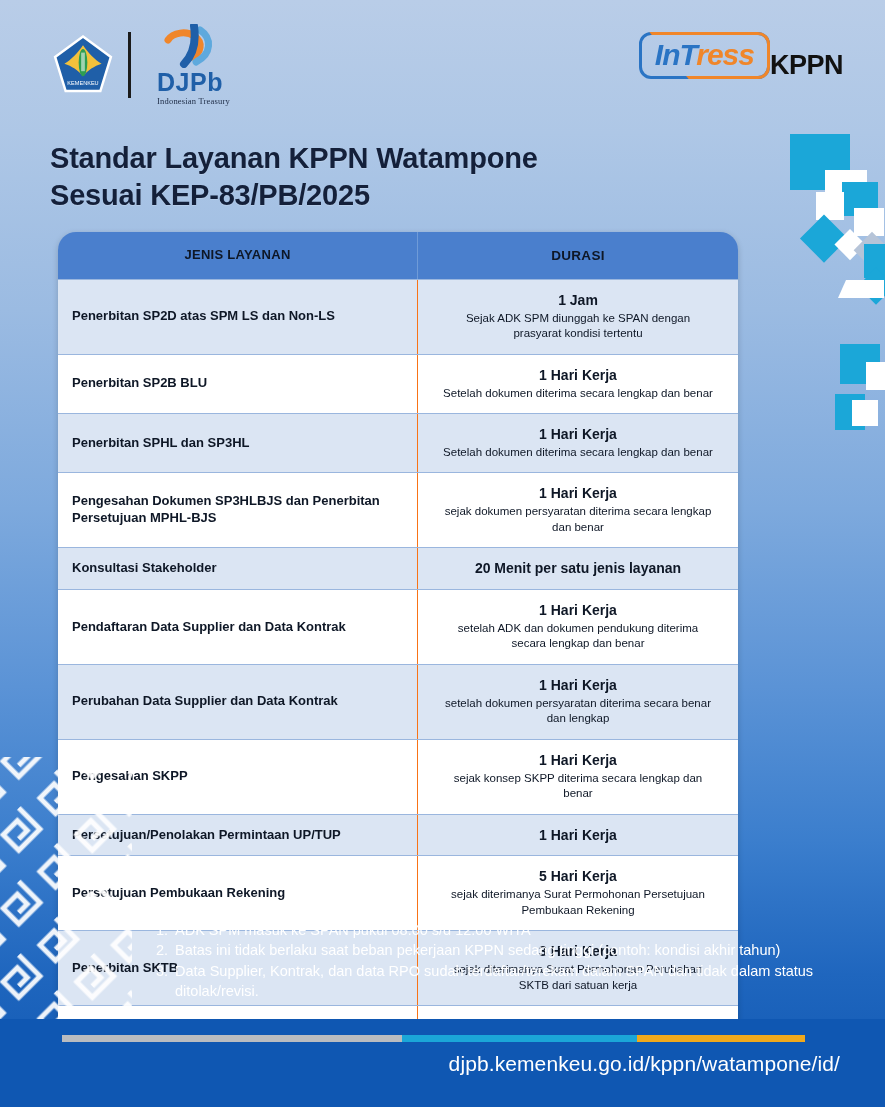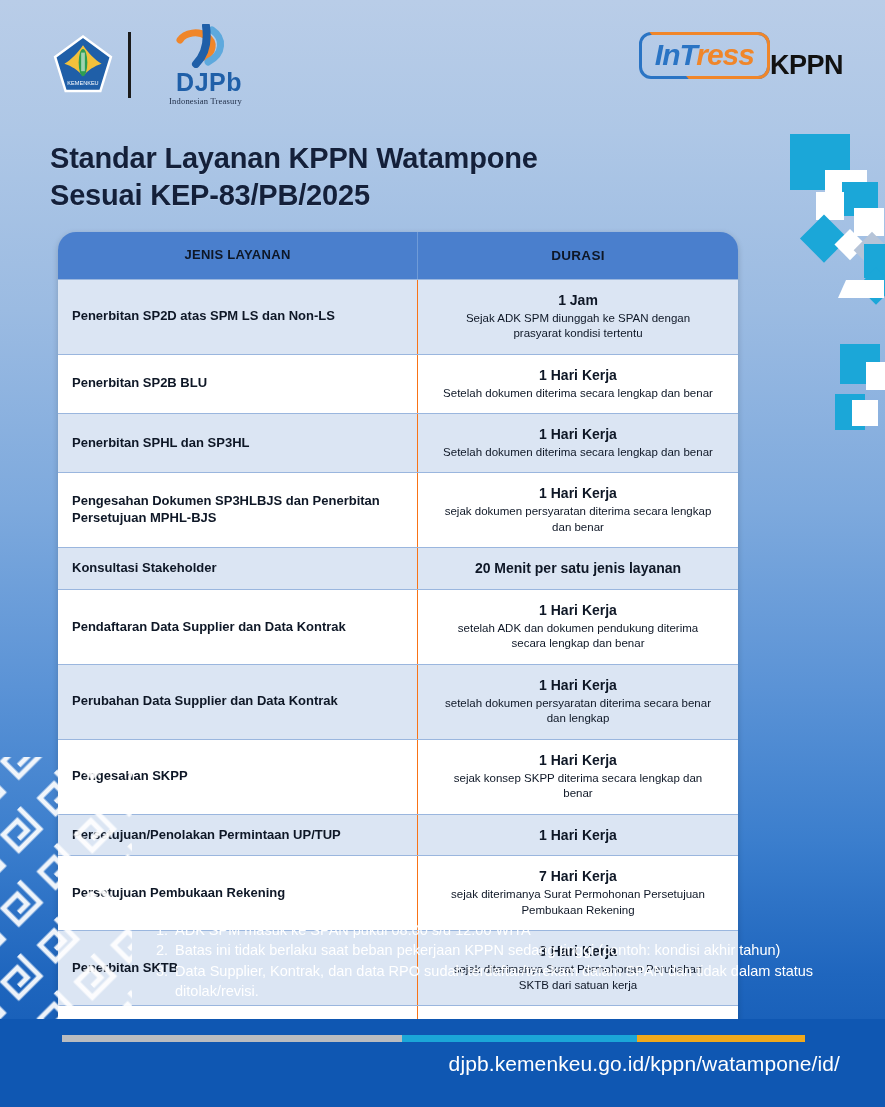--- a/index.html
+++ b/index.html
@@ -61,21 +61,21 @@
     left: 52px; top: 24px;
     display: flex;
     align-items: center;
     gap: 14px;
   }
   .emblem { width: 62px; height: 62px; }
   .divider-bar {
     width: 3px; height: 66px;
     background: #1b1b1b;
   }
-  .djpb { margin-left: 24px; text-align: right; }
+  .djpb { margin-left: 12px; text-align: left; }
   .djpb-mark { width: 66px; height: 44px; margin: 0 auto; display:block; }
   .djpb-word {
     font-size: 25px;
     font-weight: 700;
     color: #1f5fa8;
     letter-spacing: .5px;
     line-height: 1;
     margin-top: 2px;
   }
   .djpb-sub {
@@ -376,21 +376,21 @@
         </div>
         <div class="trow row-alt">
           <div class="cell cell-left">Persetujuan/Penolakan Permintaan UP/TUP</div>
           <div class="cell cell-right">
             <div class="dur-main">1 Hari Kerja</div>
           </div>
         </div>
         <div class="trow row-plain">
           <div class="cell cell-left">Persetujuan Pembukaan Rekening</div>
           <div class="cell cell-right">
-            <div class="dur-main">7 Hari Kerja</div>
+            <div class="dur-main">5 Hari Kerja</div>
             <div class="dur-sub">sejak diterimanya Surat Permohonan Persetujuan Pembukaan Rekening</div>
           </div>
         </div>
         <div class="trow row-alt">
           <div class="cell cell-left">Penerbitan SKTB</div>
           <div class="cell cell-right">
             <div class="dur-main">3 Hari Kerja</div>
             <div class="dur-sub">sejak diterimanya Surat Permohonan Perubahan SKTB dari satuan kerja</div>
           </div>
         </div>

